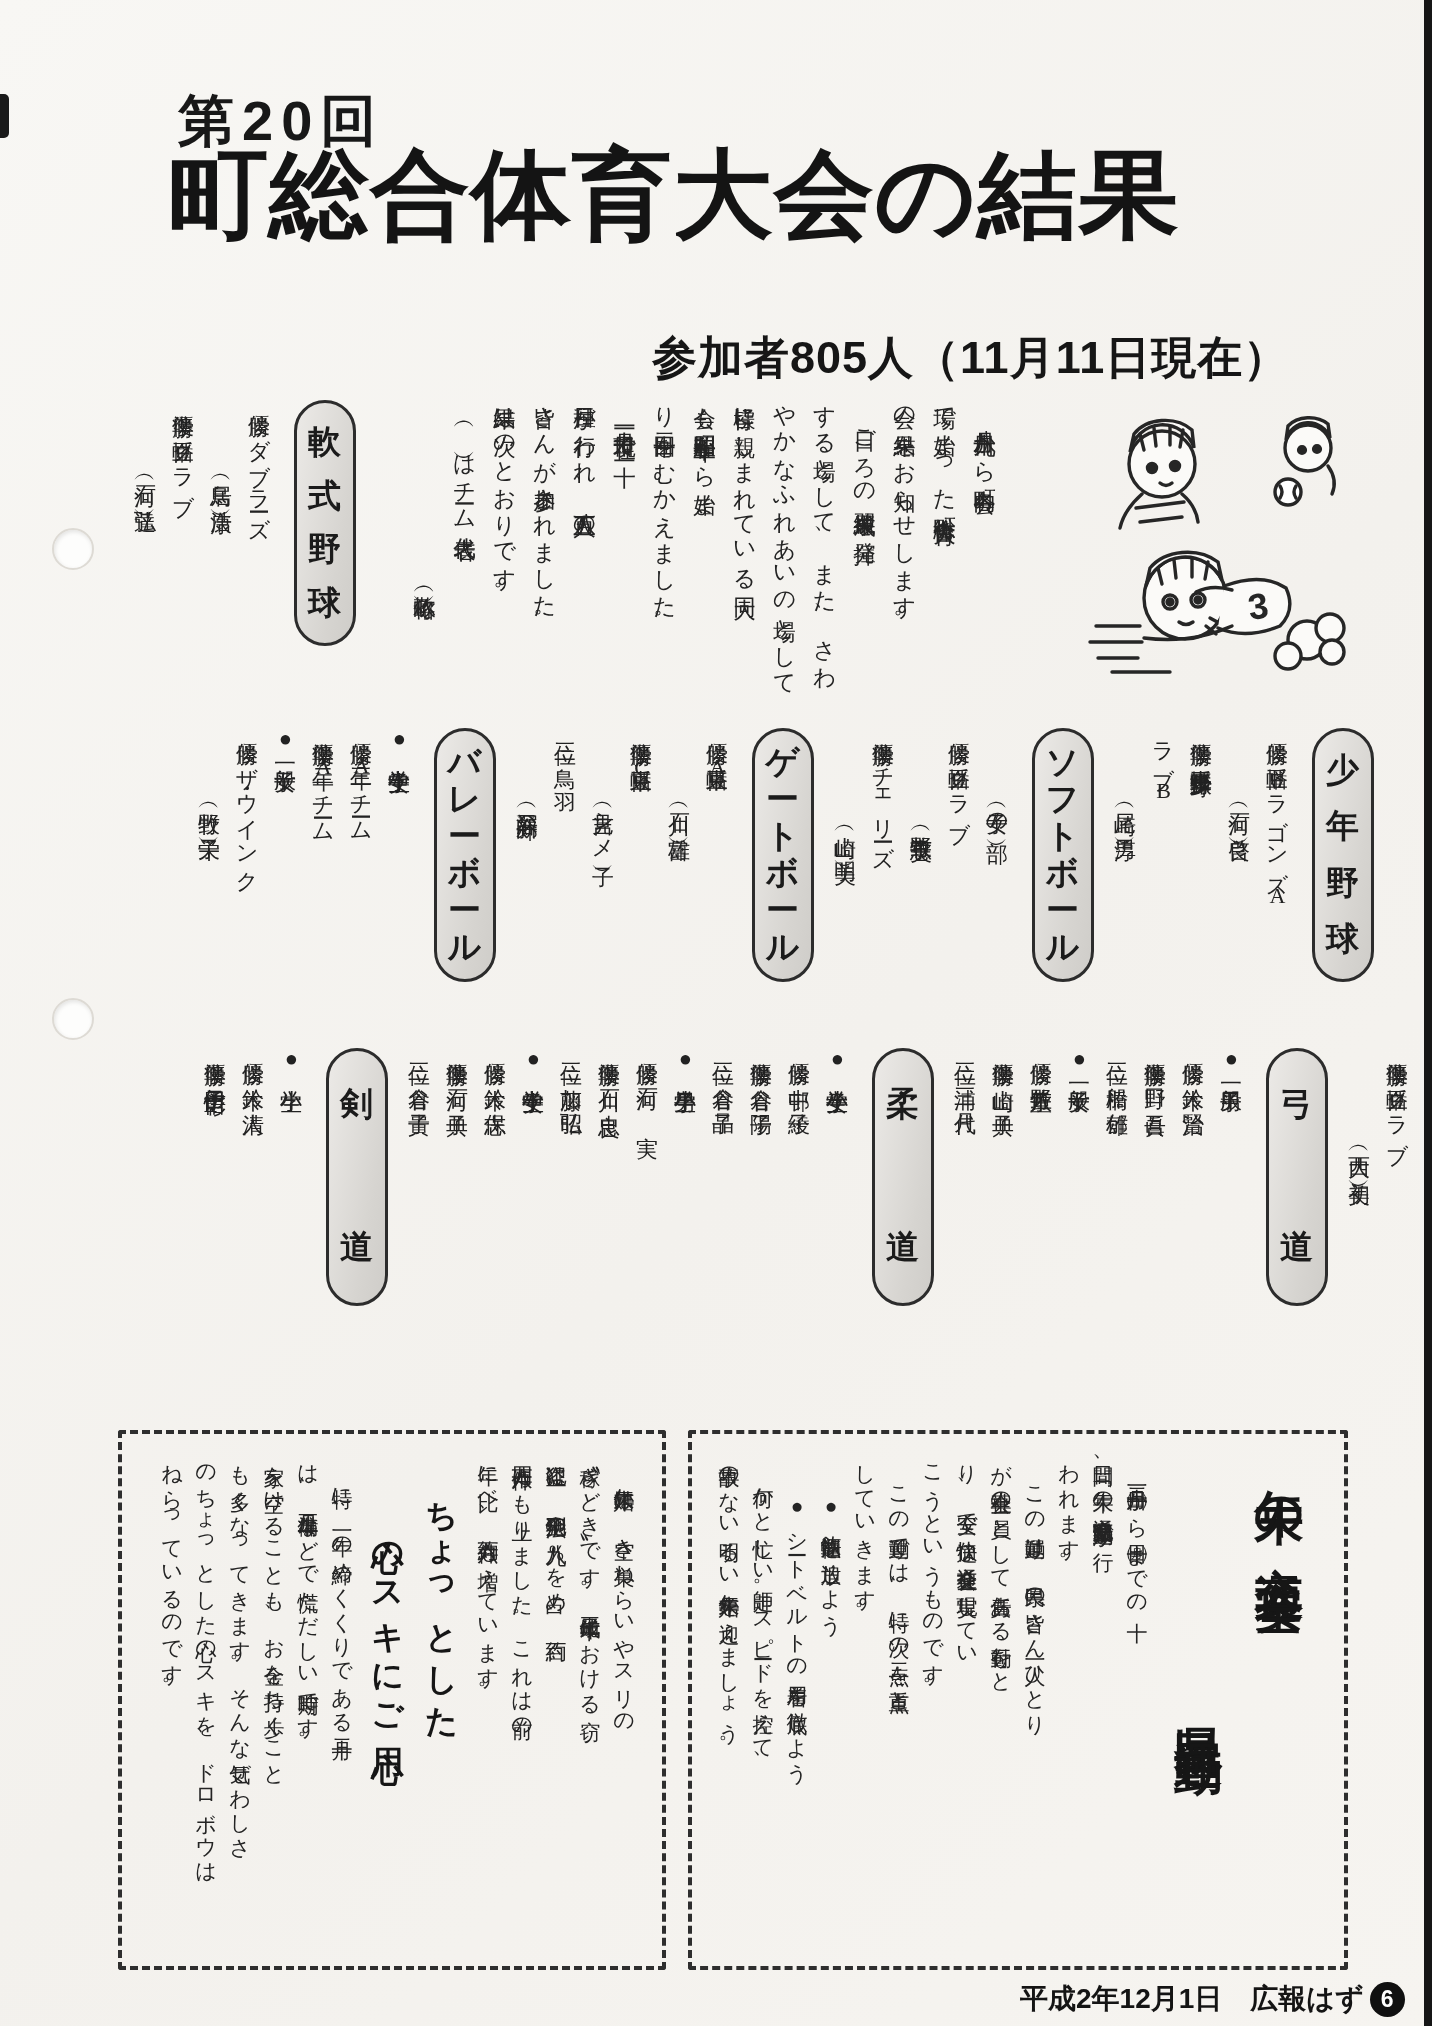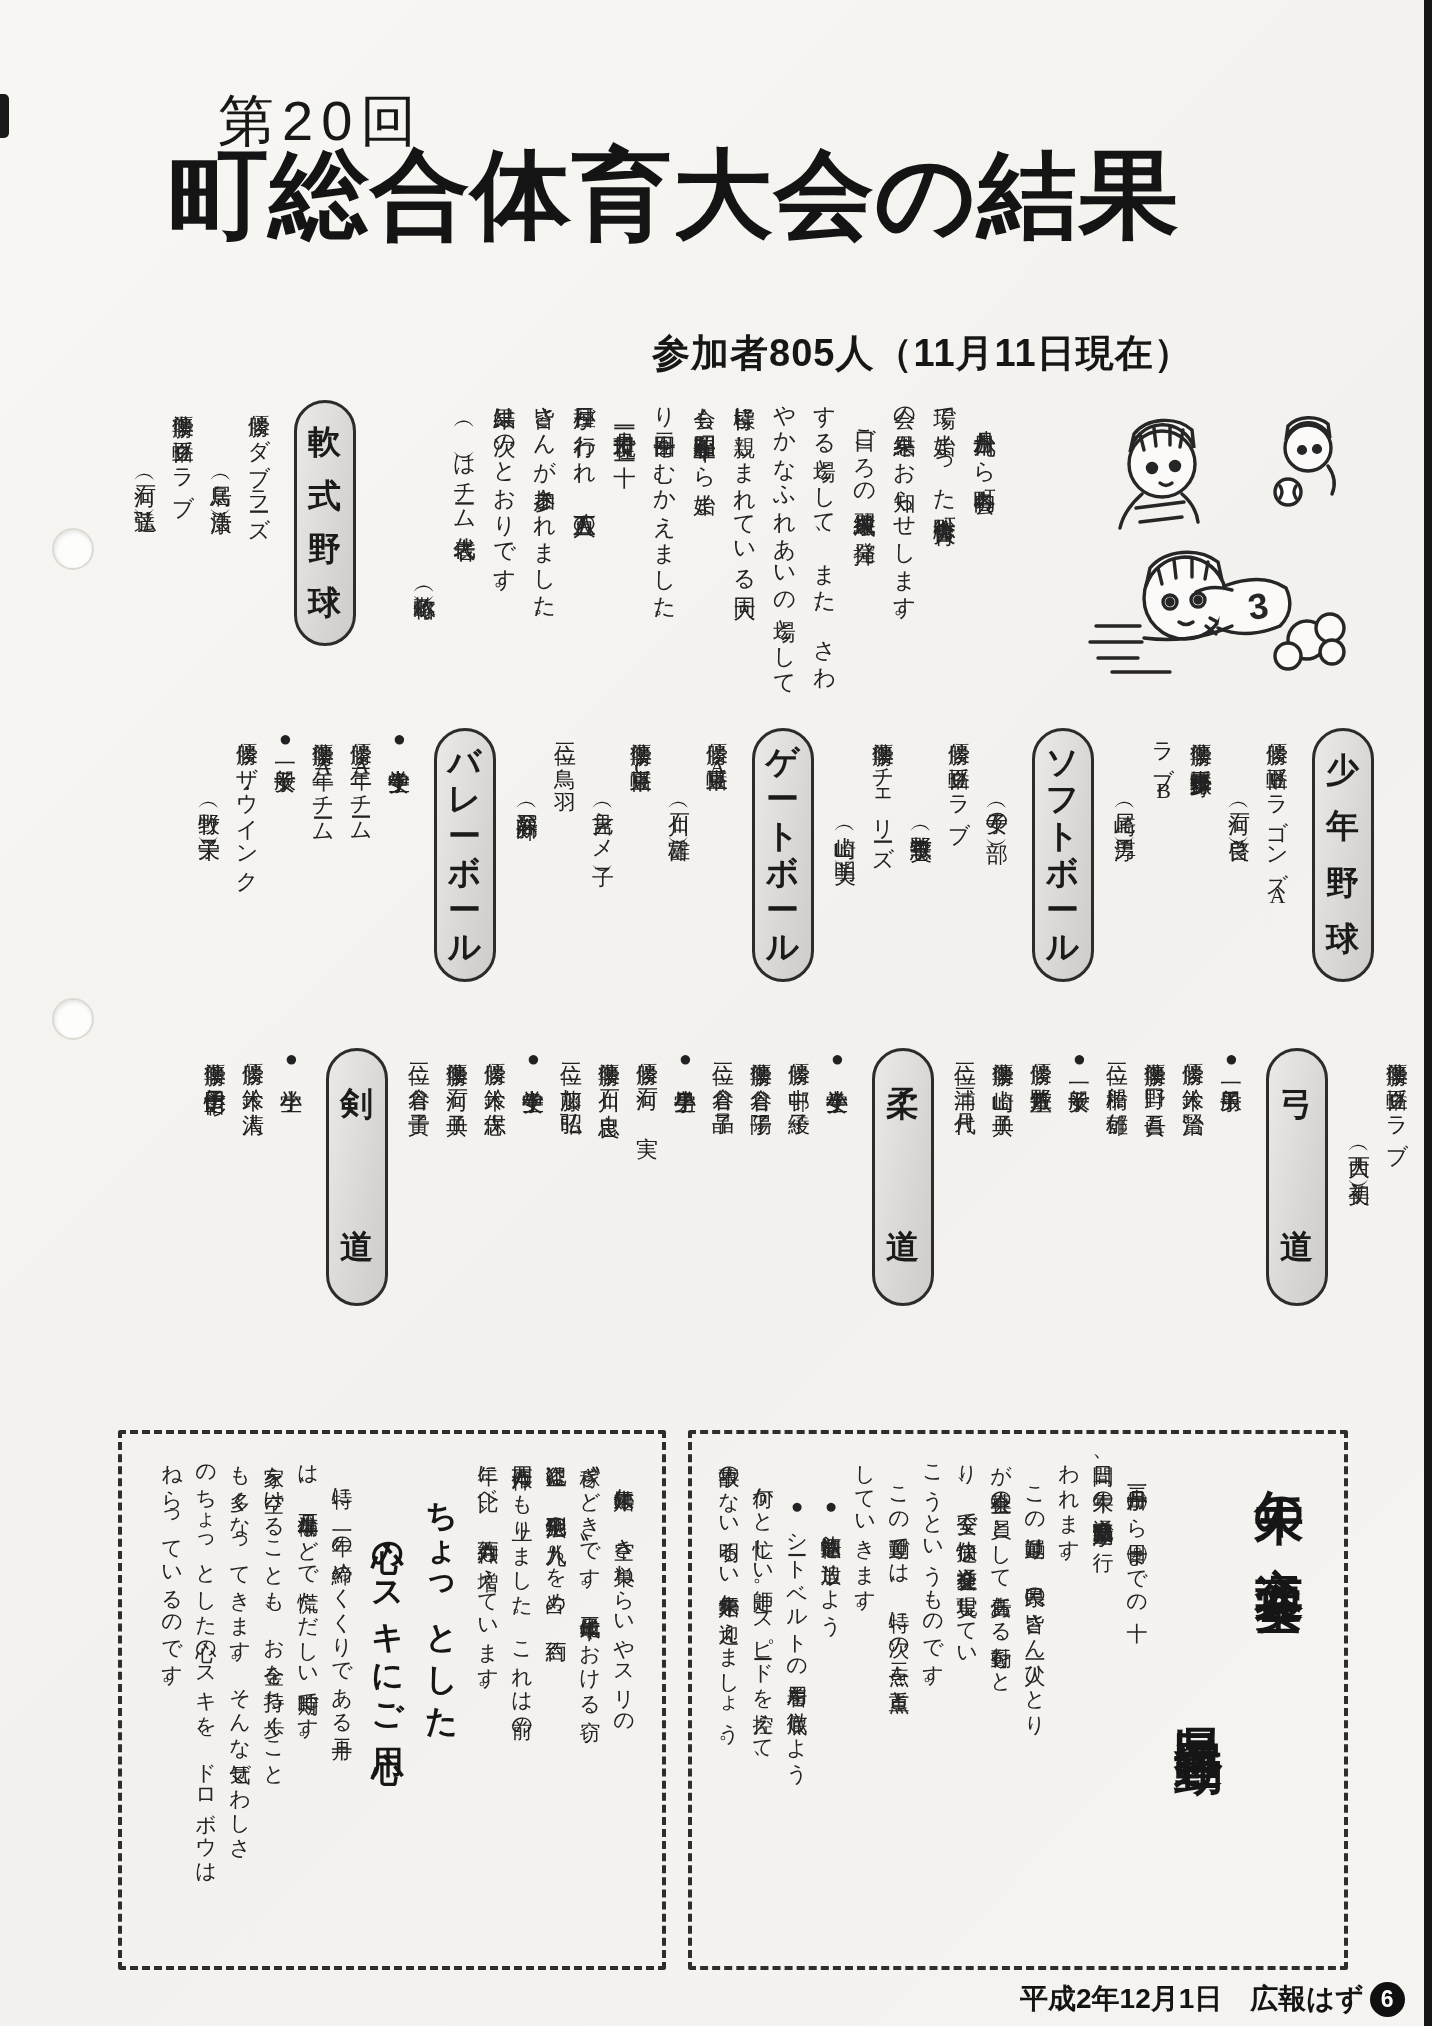--- a/index.html
+++ b/index.html
@@ -16,24 +16,24 @@
 
   
   .scan-edge{position:absolute; right:0; top:0; width:8px; height:100%; background:#161616;}
   .scan-mark{position:absolute; left:0; top:94px; width:9px; height:44px; background:#1a1a1a; border-radius:0 5px 5px 0;}
   .hole{position:absolute; width:38px; height:38px; border-radius:50%;
         background:#fdfdfc; border:2px solid #dddad4; box-shadow:inset 1px 2px 4px rgba(0,0,0,.10);}
   .hole-1{left:52px; top:528px;}
   .hole-2{left:52px; top:998px;}
 
   
-  .edition{position:absolute; left:178px; top:84px; font-weight:400; font-size:56px; letter-spacing:8px; color:#181818;margin-left:40px;}
+  .edition{position:absolute; left:178px; top:84px; font-weight:700; font-size:56px; letter-spacing:8px; color:#181818;}
   .main-title{position:absolute; left:168px; top:146px; margin:0; font-weight:900; font-size:97px; line-height:1;
               letter-spacing:1px; color:#141414; transform:scaleX(1.03); transform-origin:left top; white-space:nowrap;}
-  .subtitle{position:absolute; left:652px; top:328px; font-weight:900; font-size:38px; letter-spacing:1px; color:#161616;}
+  .subtitle{position:absolute; left:652px; top:328px; font-weight:900; font-size:45px; letter-spacing:1px; color:#161616;}
 
   
   .intro{position:absolute; left:388px; top:390px; height:324px; width:620px;
          font-size:22.5px; letter-spacing:1px; color:#242424;}
   .intro .vcol{margin:0 8px 0 9px;}
 
   
   .band{position:absolute; font-size:22px; letter-spacing:1px; color:#222;}
   #band1{left:118px; top:398px;  height:250px; width:254px;}
   #band2{left:100px; top:726px;  height:284px; width:1290px;}

